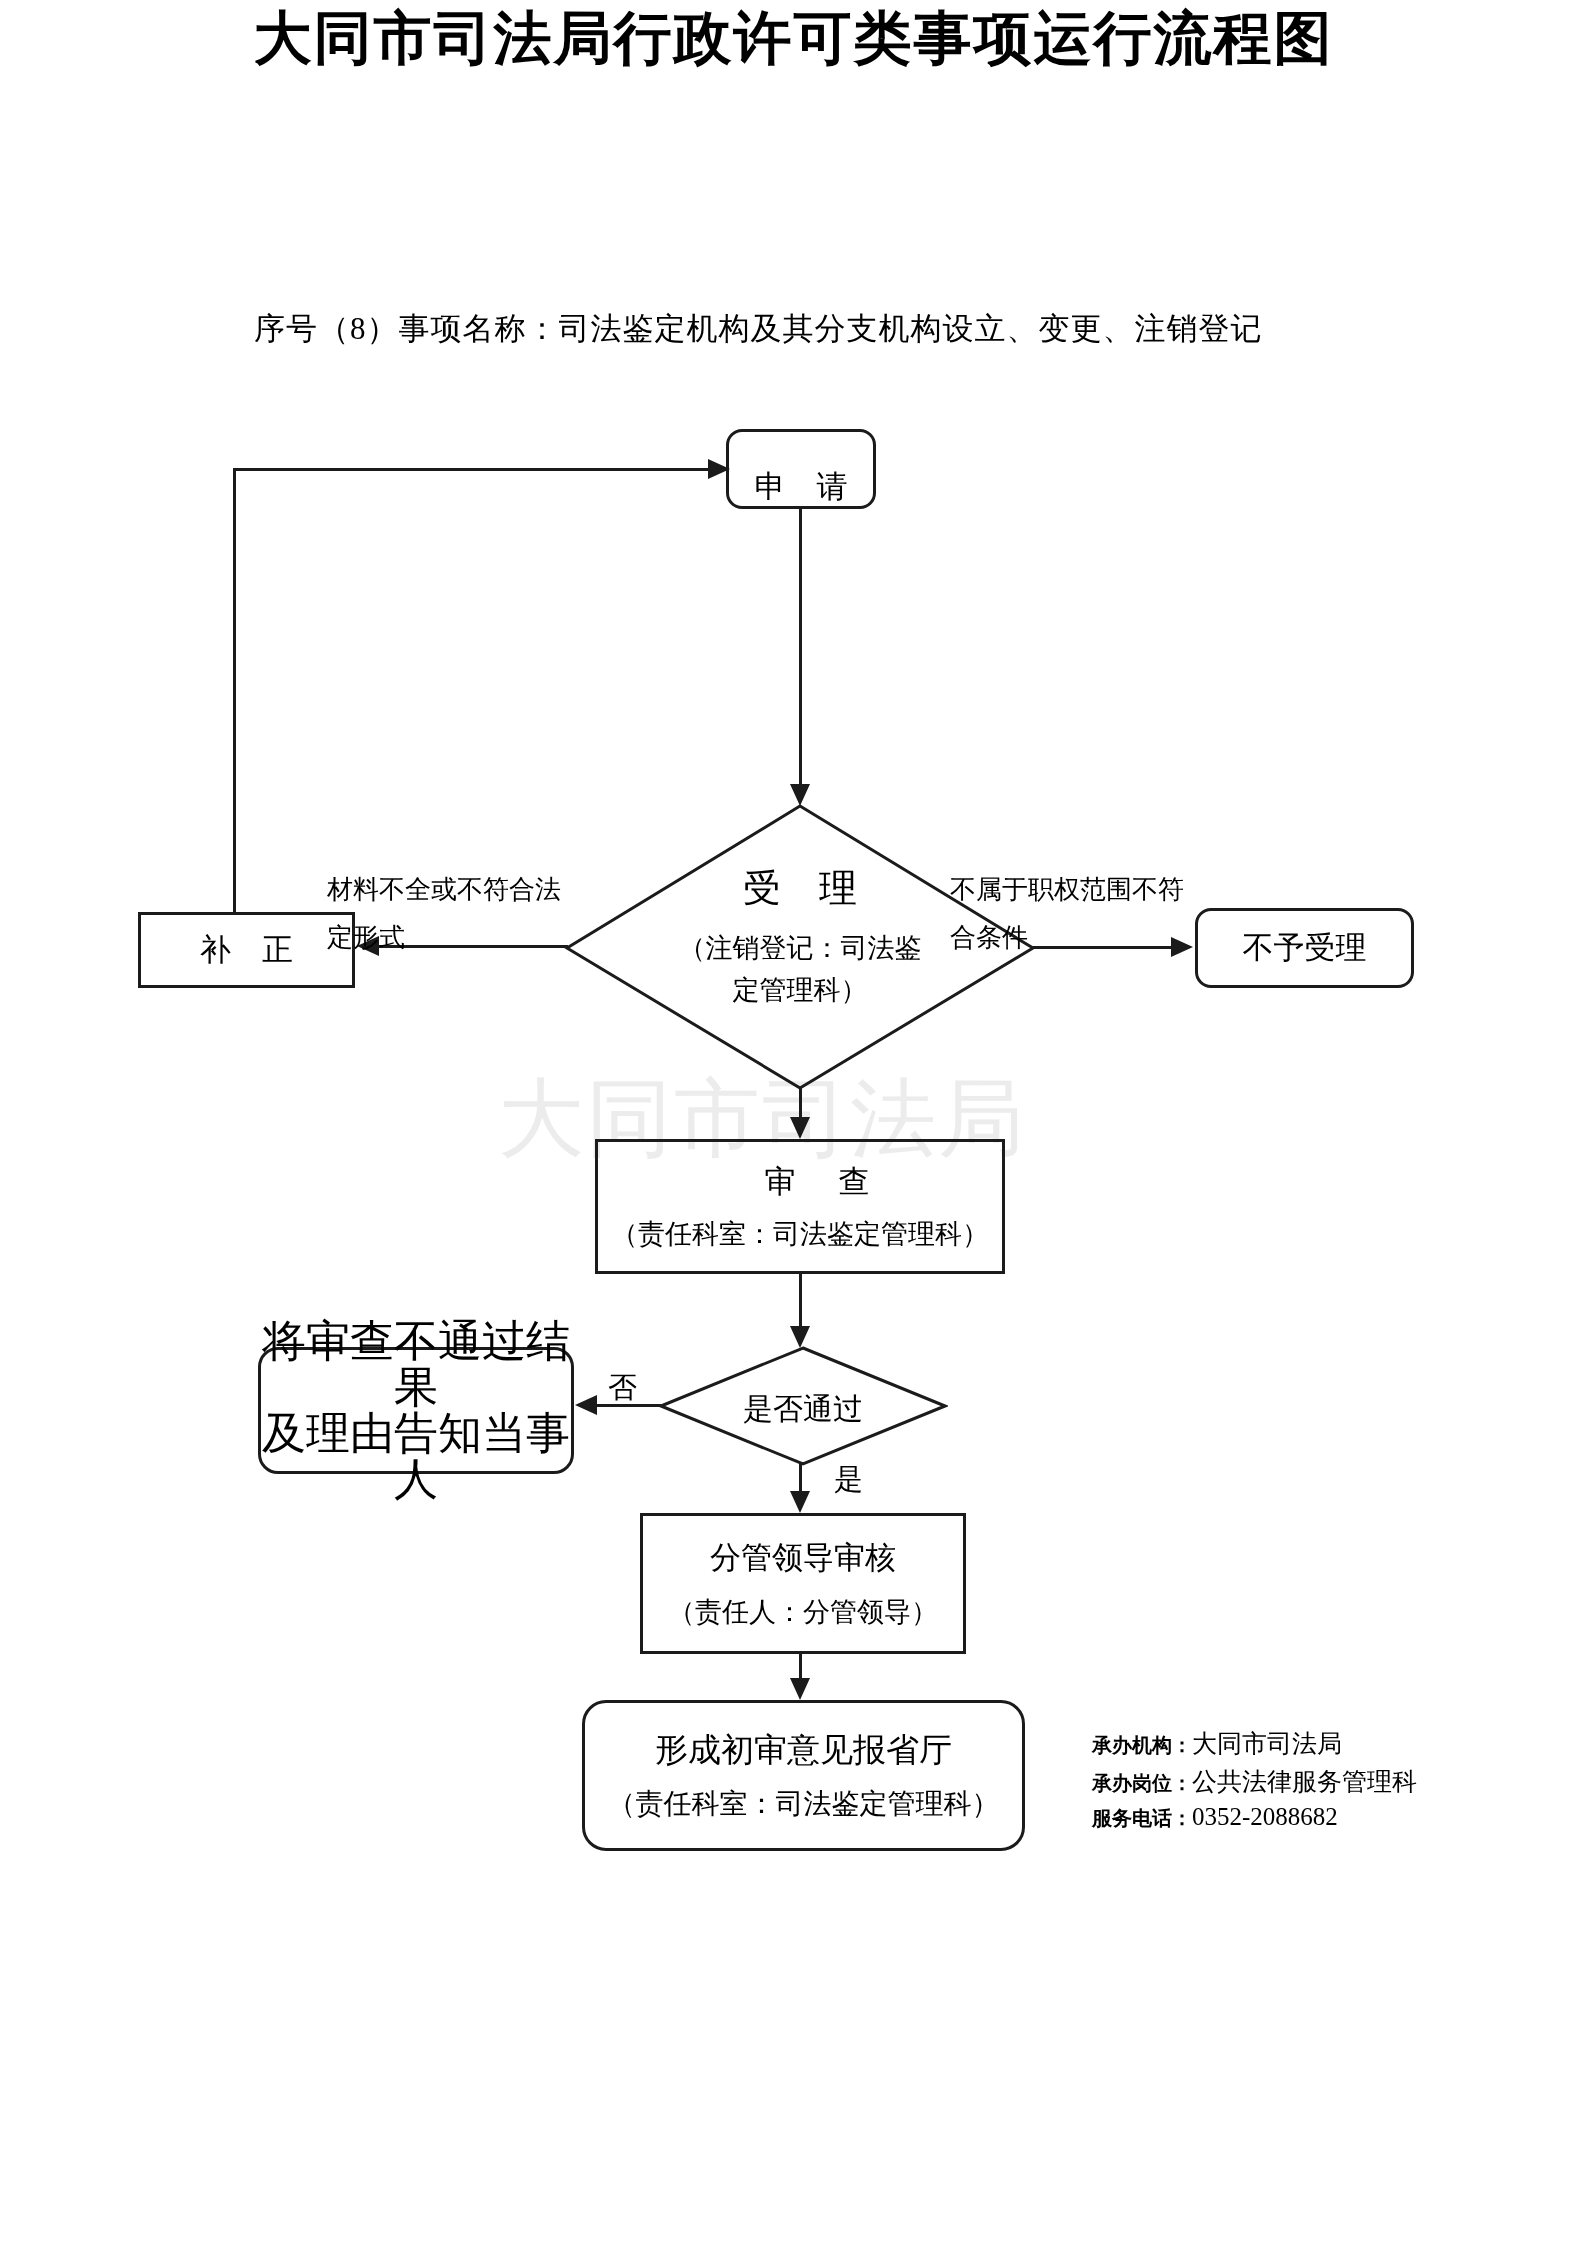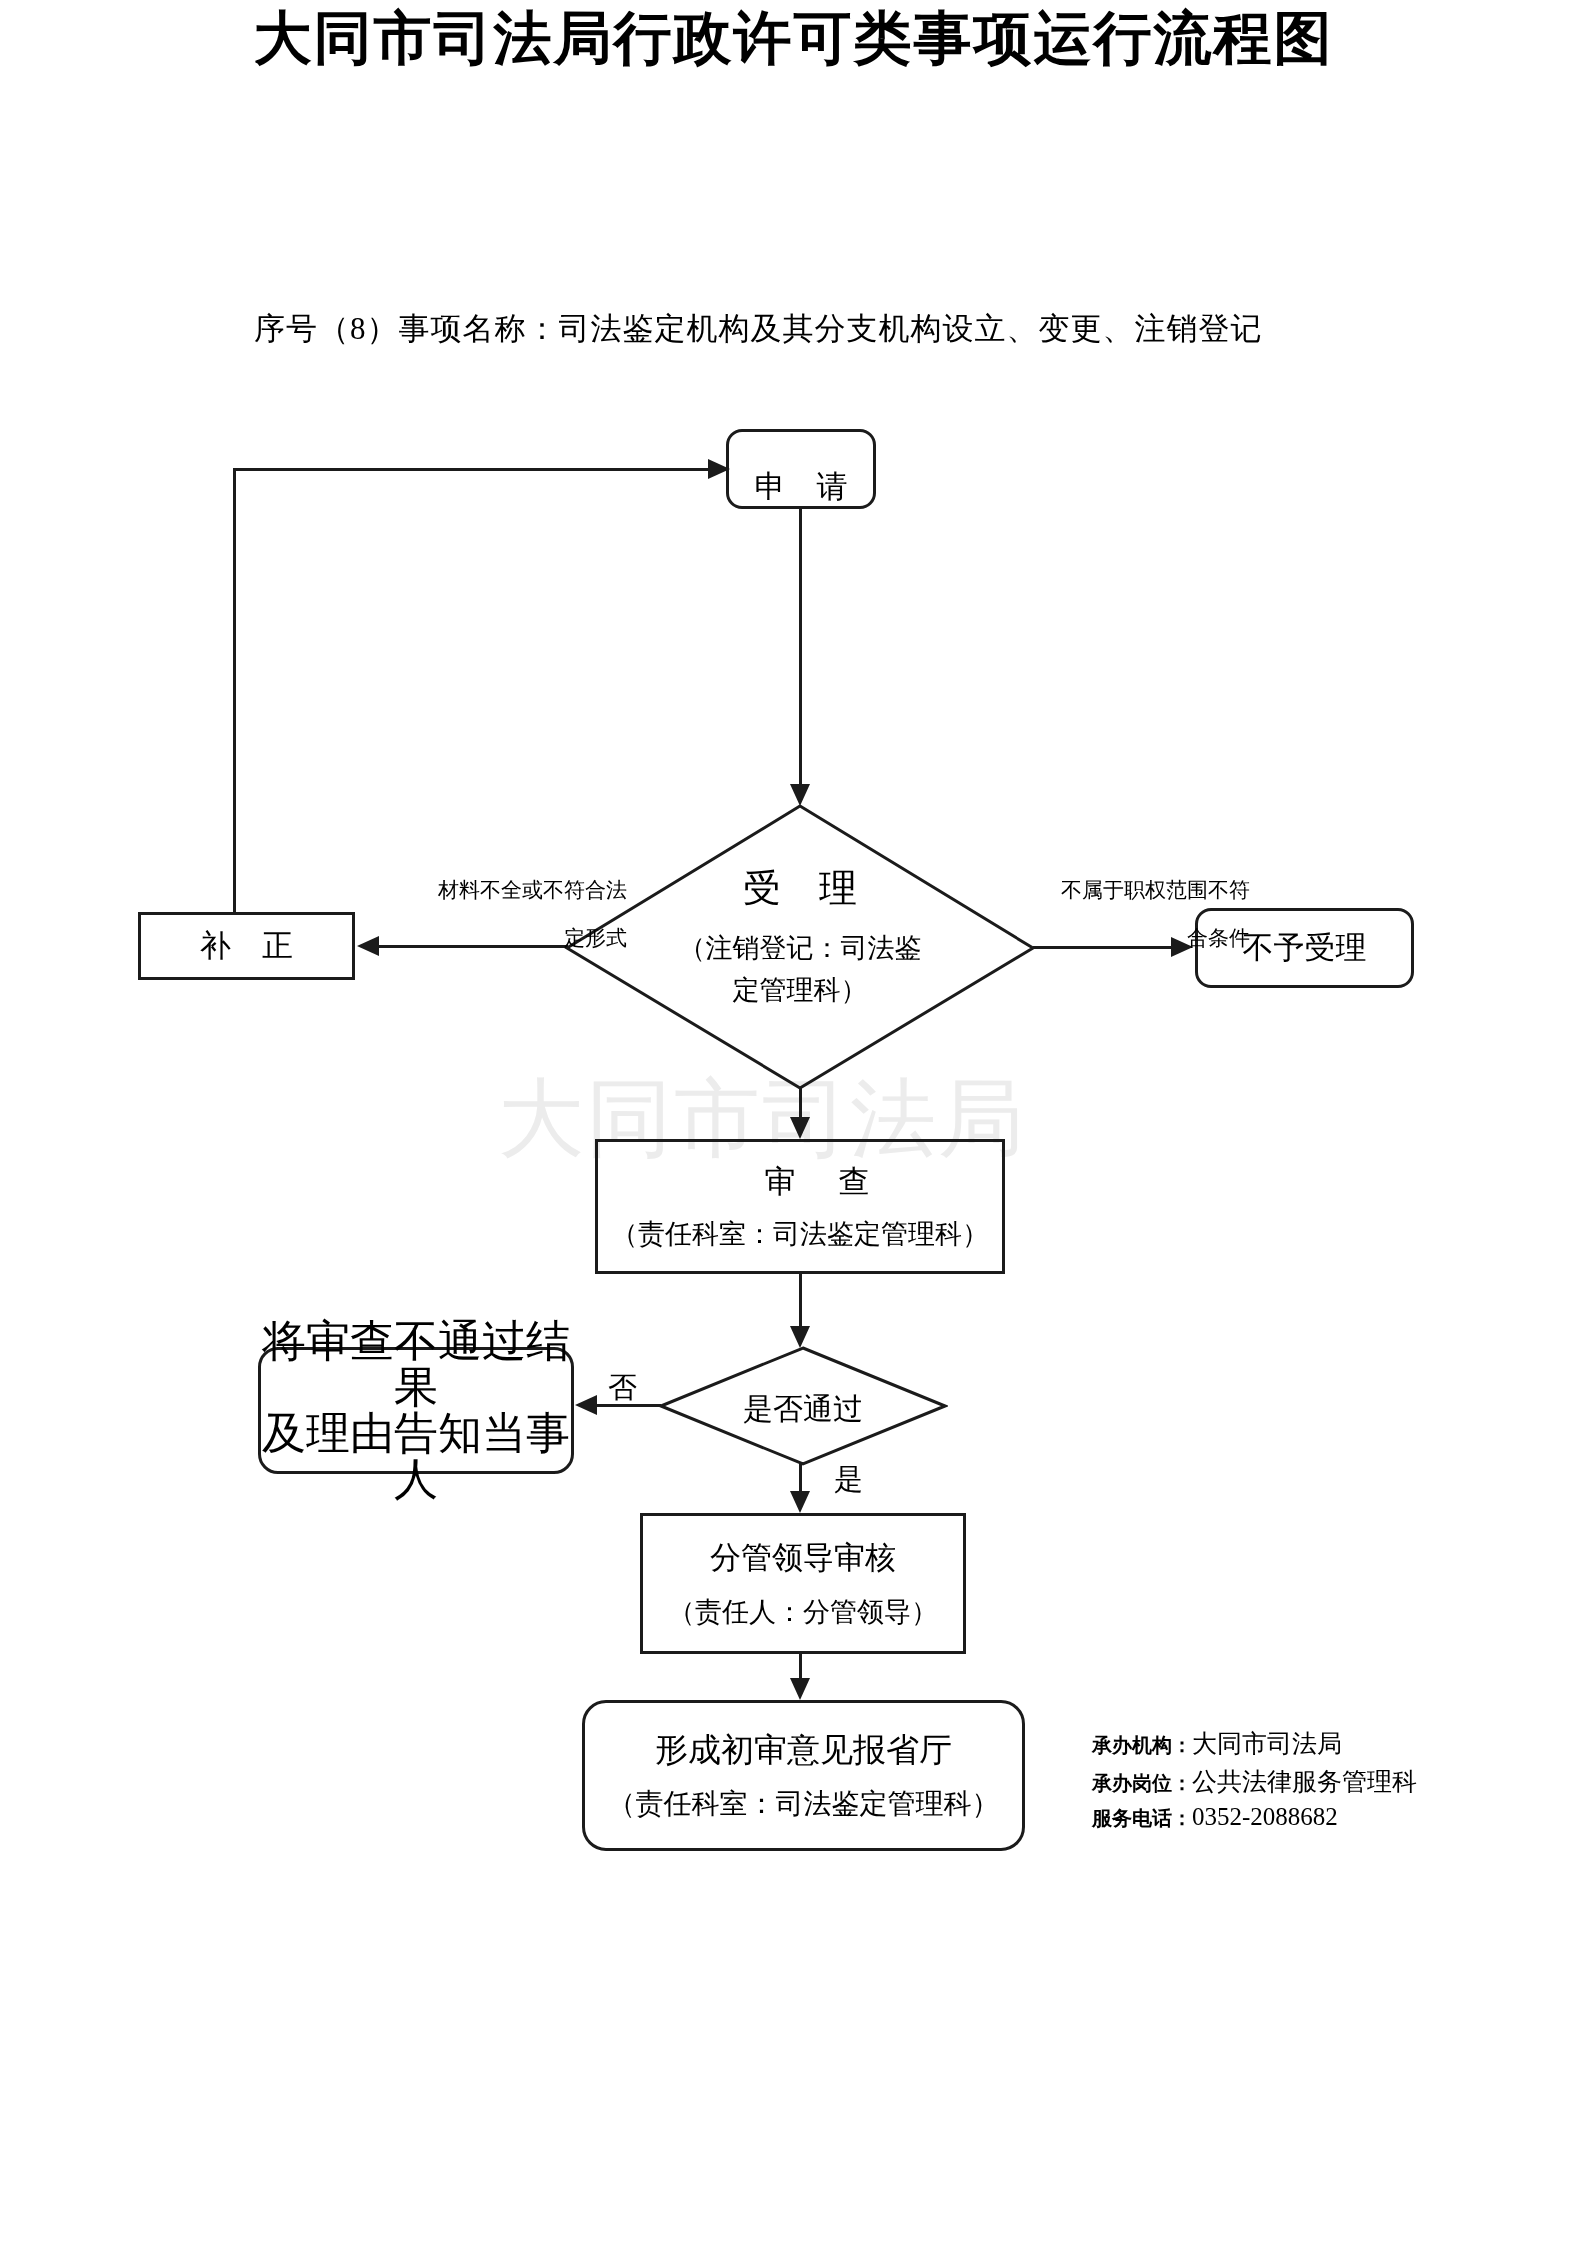--- a/index.html
+++ b/index.html
@@ -60,21 +60,21 @@
   .arr{width:0; height:0; z-index:1;}
   .arr-down{border-left:10px solid transparent; border-right:10px solid transparent; border-top:22px solid #1b1b1b;}
   .arr-right{border-top:10px solid transparent; border-bottom:10px solid transparent; border-left:22px solid #1b1b1b;}
   .arr-left{border-top:10px solid transparent; border-bottom:10px solid transparent; border-right:22px solid #1b1b1b;}
   
   .diamond-wrap{z-index:2;}
   .diamond-wrap svg{display:block;}
   .diamond-text{position:absolute; left:0; width:100%; text-align:center;}
   
   .edge-label{
-    font-size:21px; line-height:48px; text-align:right; z-index:3;
+    font-size:26px; line-height:48px; text-align:left; z-index:3;
   }
   .edge-label-s{font-size:29px; z-index:3;}
   
   .footer{
     left:1092px; top:1727px; z-index:3;
     font-size:25px;
   }
   .footer-row{display:flex; align-items:baseline; height:38px;}
   .footer-label{
     font-family:"Liberation Sans","DejaVu Sans",sans-serif;
@@ -129,21 +129,21 @@
 
   <div class="abs diamond-wrap" style="left:564px; top:803px; width:472px; height:288px;">
     <svg width="472" height="288" viewBox="0 0 472 288">
       <polygon points="236,3 469,145 236,285 3,145" fill="none" stroke="#1b1b1b" stroke-width="3"></polygon>
     </svg>
     <div class="diamond-text node-title" style="top:66px; font-size:38px;">受　理</div>
     <div class="diamond-text node-sub" style="top:128px;">（注销登记：司法鉴</div>
     <div class="diamond-text node-sub" style="top:170px;">定管理科）</div>
   </div>
 
-  <div class="abs node" style="left:138px; top:912px; width:217px; height:68px;">
+  <div class="abs node" style="left:138px; top:912px; width:217px; height:76px;">
     <div class="node-title">补　正</div>
   </div>
 
   <div class="abs node rounded-16" style="left:1195px; top:908px; width:219px; height:80px;">
     <div class="node-title">不予受理</div>
   </div>
 
   <div class="abs node gap16" style="left:595px; top:1139px; width:410px; height:135px;">
     <div class="node-title" style="letter-spacing:6px;margin-left:40px;">审　查</div>
     <div class="node-sub">（责任科室：司法鉴定管理科）</div>

